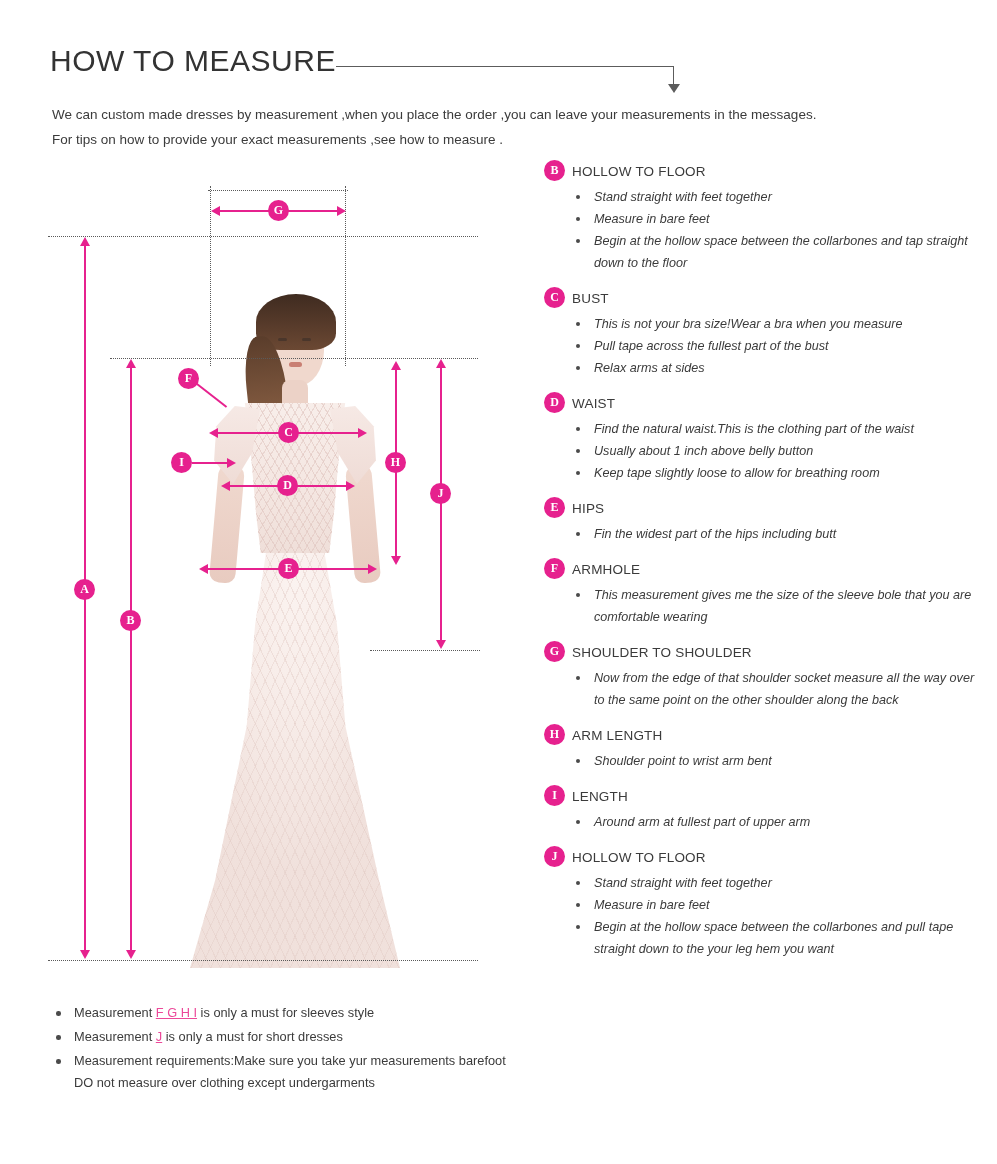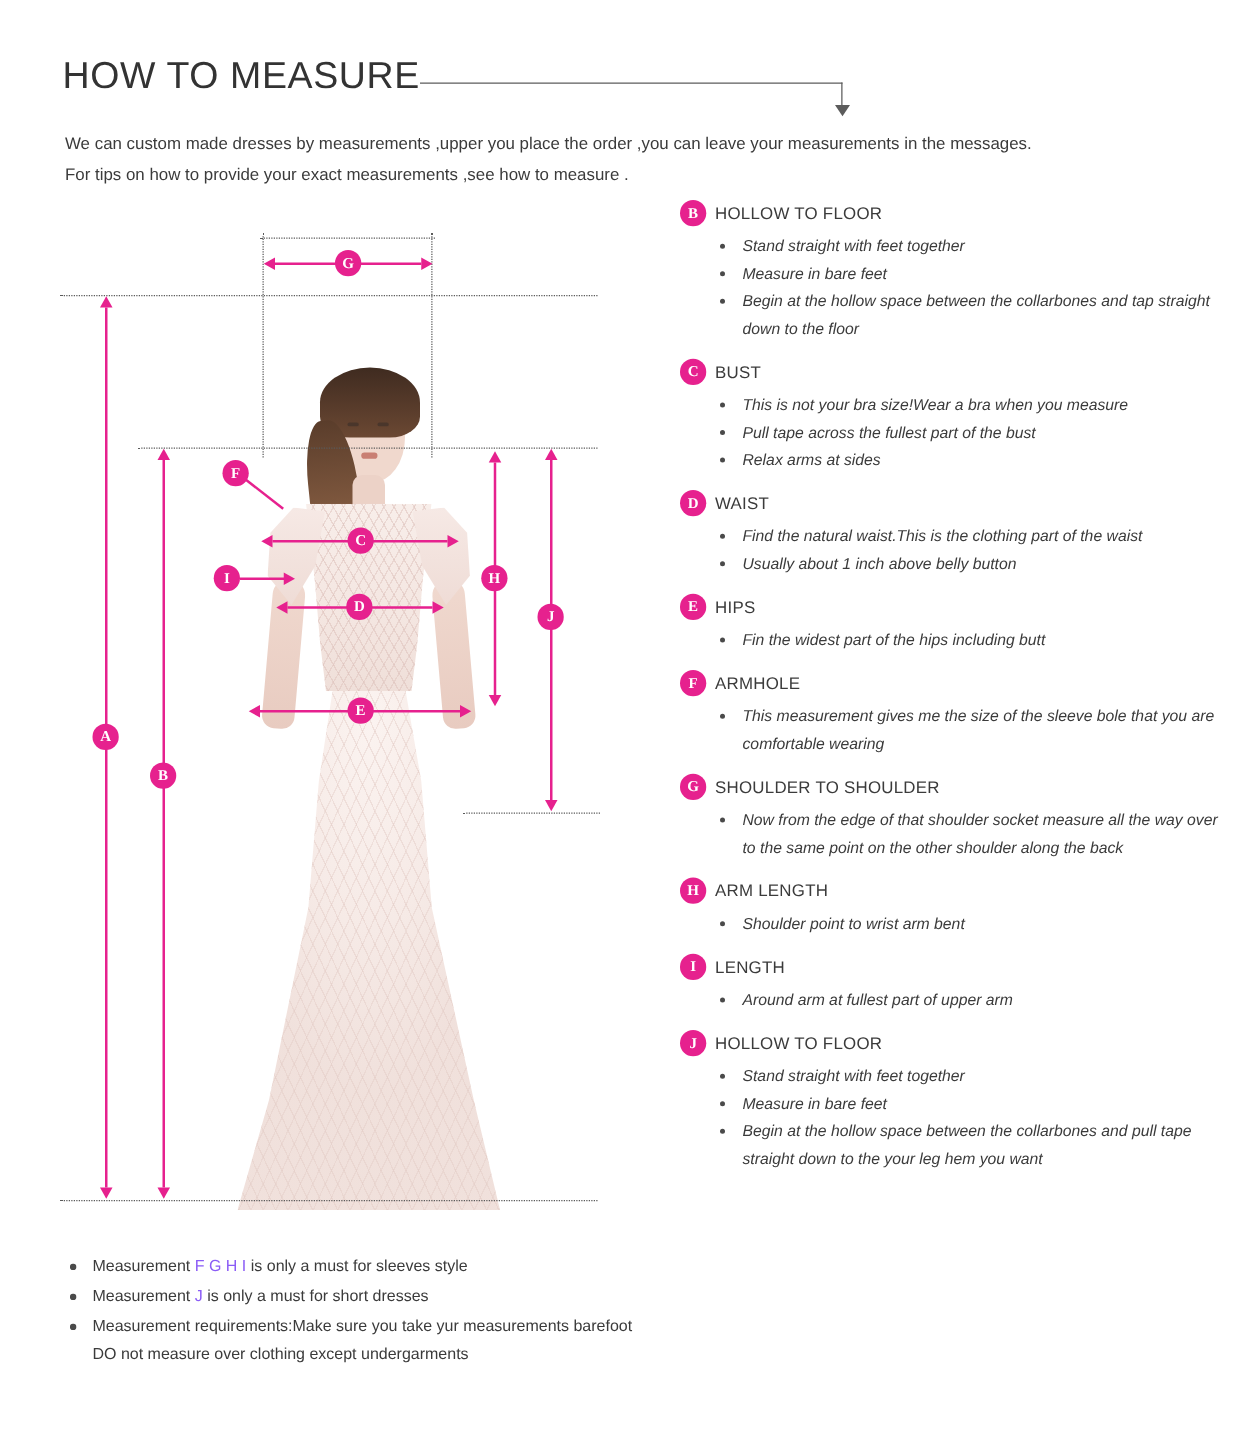--- a/index.html
+++ b/index.html
@@ -262,31 +262,31 @@
   }
   #footer-notes li::before {
     content: "";
     position: absolute;
     left: 4px; top: 9px;
     width: 4.5px; height: 4.5px;
     border-radius: 50%;
     background: #4a4a4a;
   }
   #footer-notes ul { margin: 0; padding: 0; }
-  .hl { color: #8b5cf6; }
+  .hl { color: #ec4899; text-decoration: underline; }
 </style>
 </head>
 <body>
 
 <div id="header-title">HOW TO MEASURE</div>
 <div id="header-rule"></div>
 <div id="header-rule-down"></div>
 <div id="header-rule-arrow"></div>
 
-<div class="intro-line" id="intro-1">We can custom made dresses by measurements ,upper you place the order ,you can leave your measurements in the messages.</div>
+<div class="intro-line" id="intro-1">We can custom made dresses by measurement ,when you place the order ,you can leave your measurements in the messages.</div>
 <div class="intro-line" id="intro-2">For tips on how to provide your exact measurements ,see how to measure .</div>
 
 <div id="diagram">
 
   <div id="dress-wrap">
     <div class="hair-back"></div>
     <div class="head"></div>
     <div class="hair-front"></div>
     <div class="eye-l"></div>
     <div class="eye-r"></div>
@@ -387,20 +387,21 @@
   </div>
 
   <div class="legend-group">
     <div class="legend-head">
       <span class="badge">D</span>
       <span class="legend-title">WAIST</span>
     </div>
     <ul class="legend-list">
       <li>Find the natural waist.This is the clothing part of the waist</li>
       <li>Usually about 1 inch above belly button</li>
+      <li>Keep tape slightly loose to allow for breathing room</li>
     </ul>
   </div>
 
   <div class="legend-group">
     <div class="legend-head">
       <span class="badge">E</span>
       <span class="legend-title">HIPS</span>
     </div>
     <ul class="legend-list">
       <li>Fin the widest part of the hips including butt</li>

